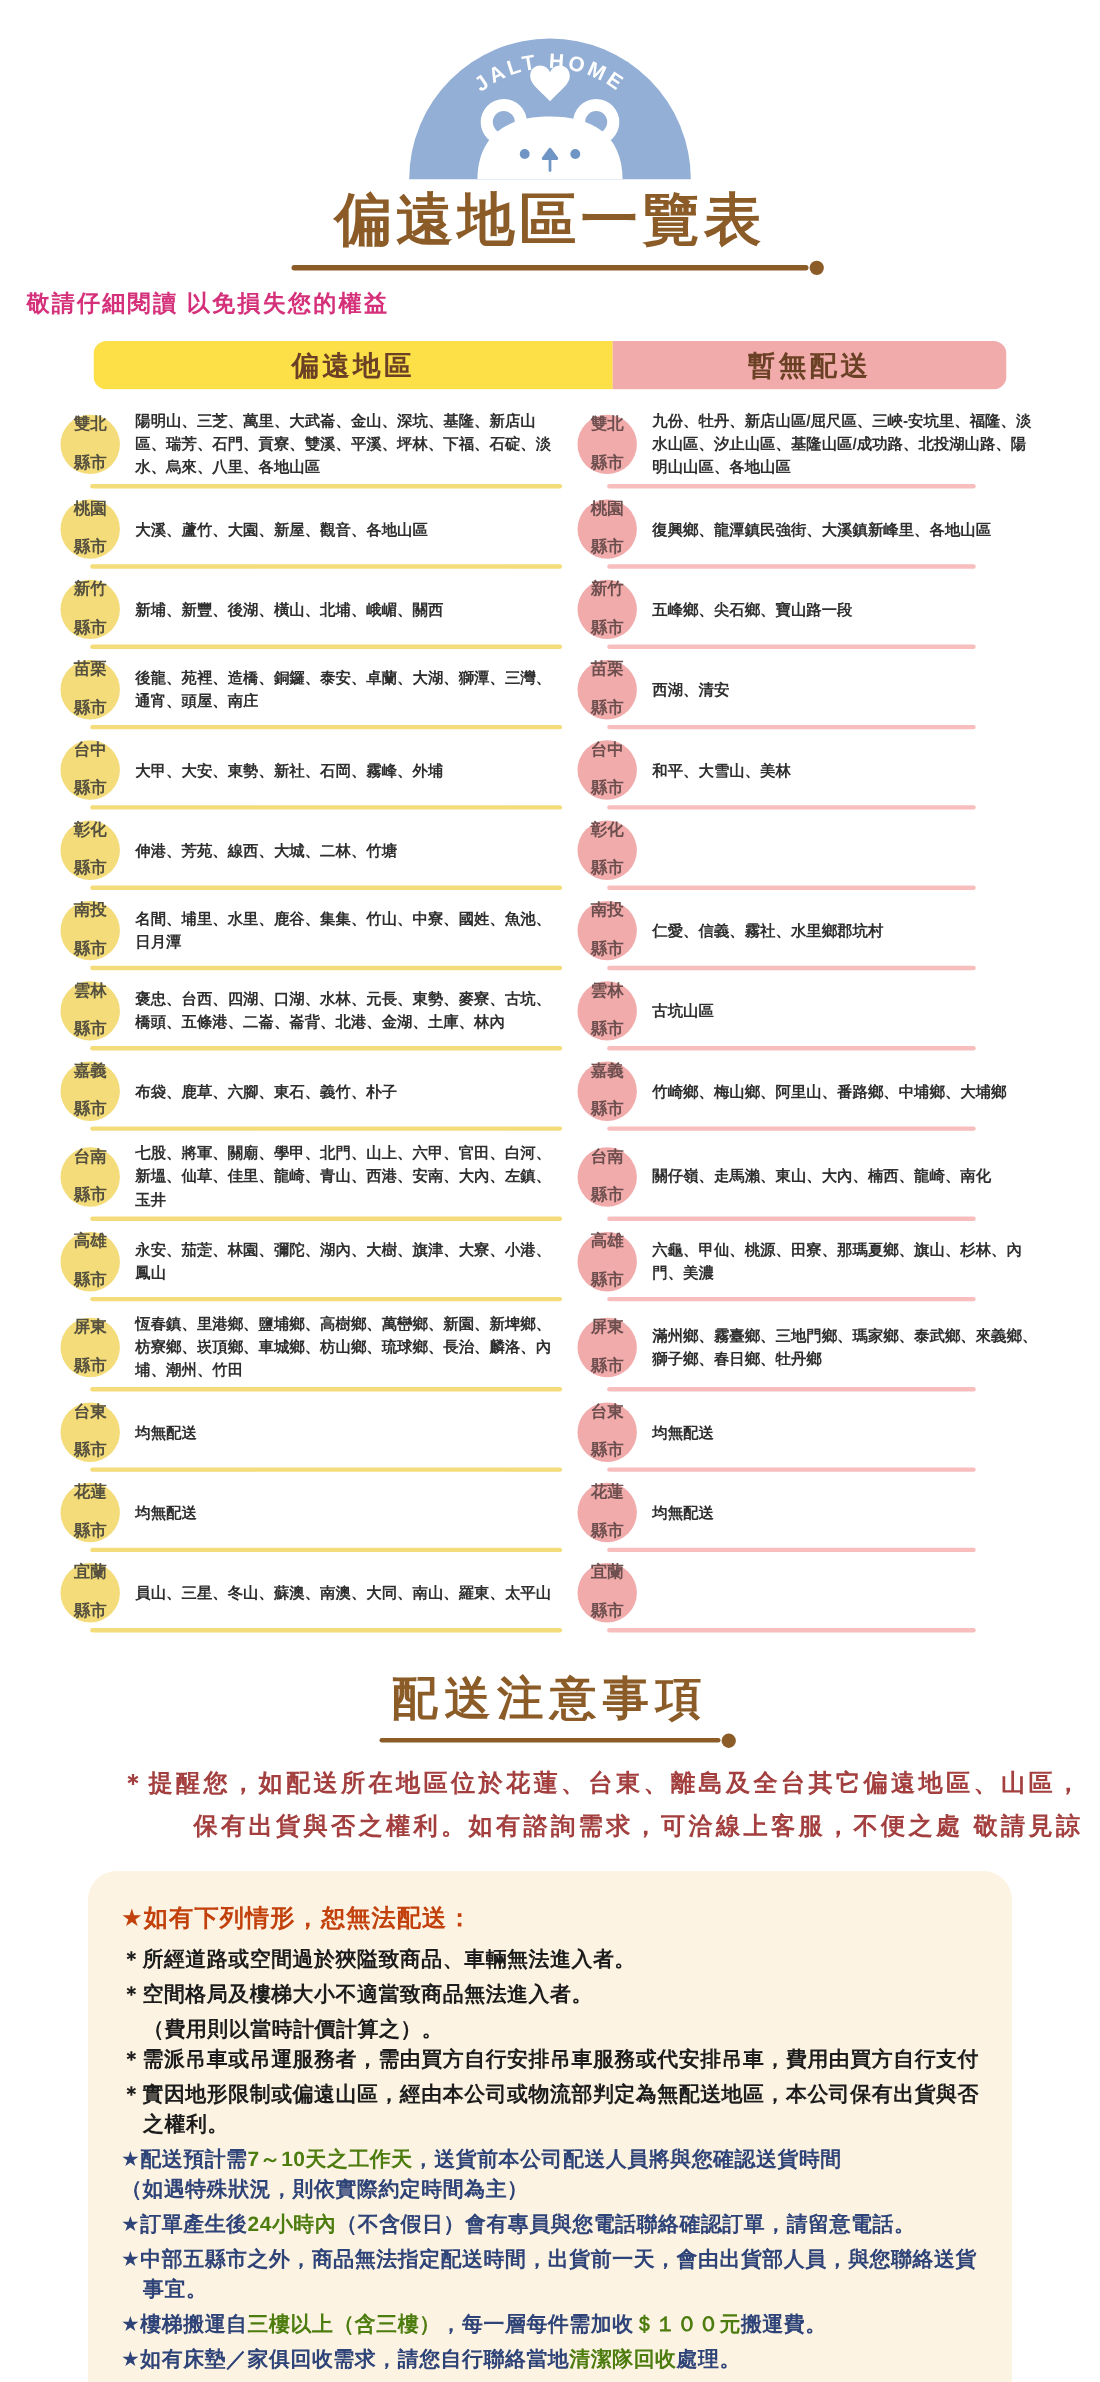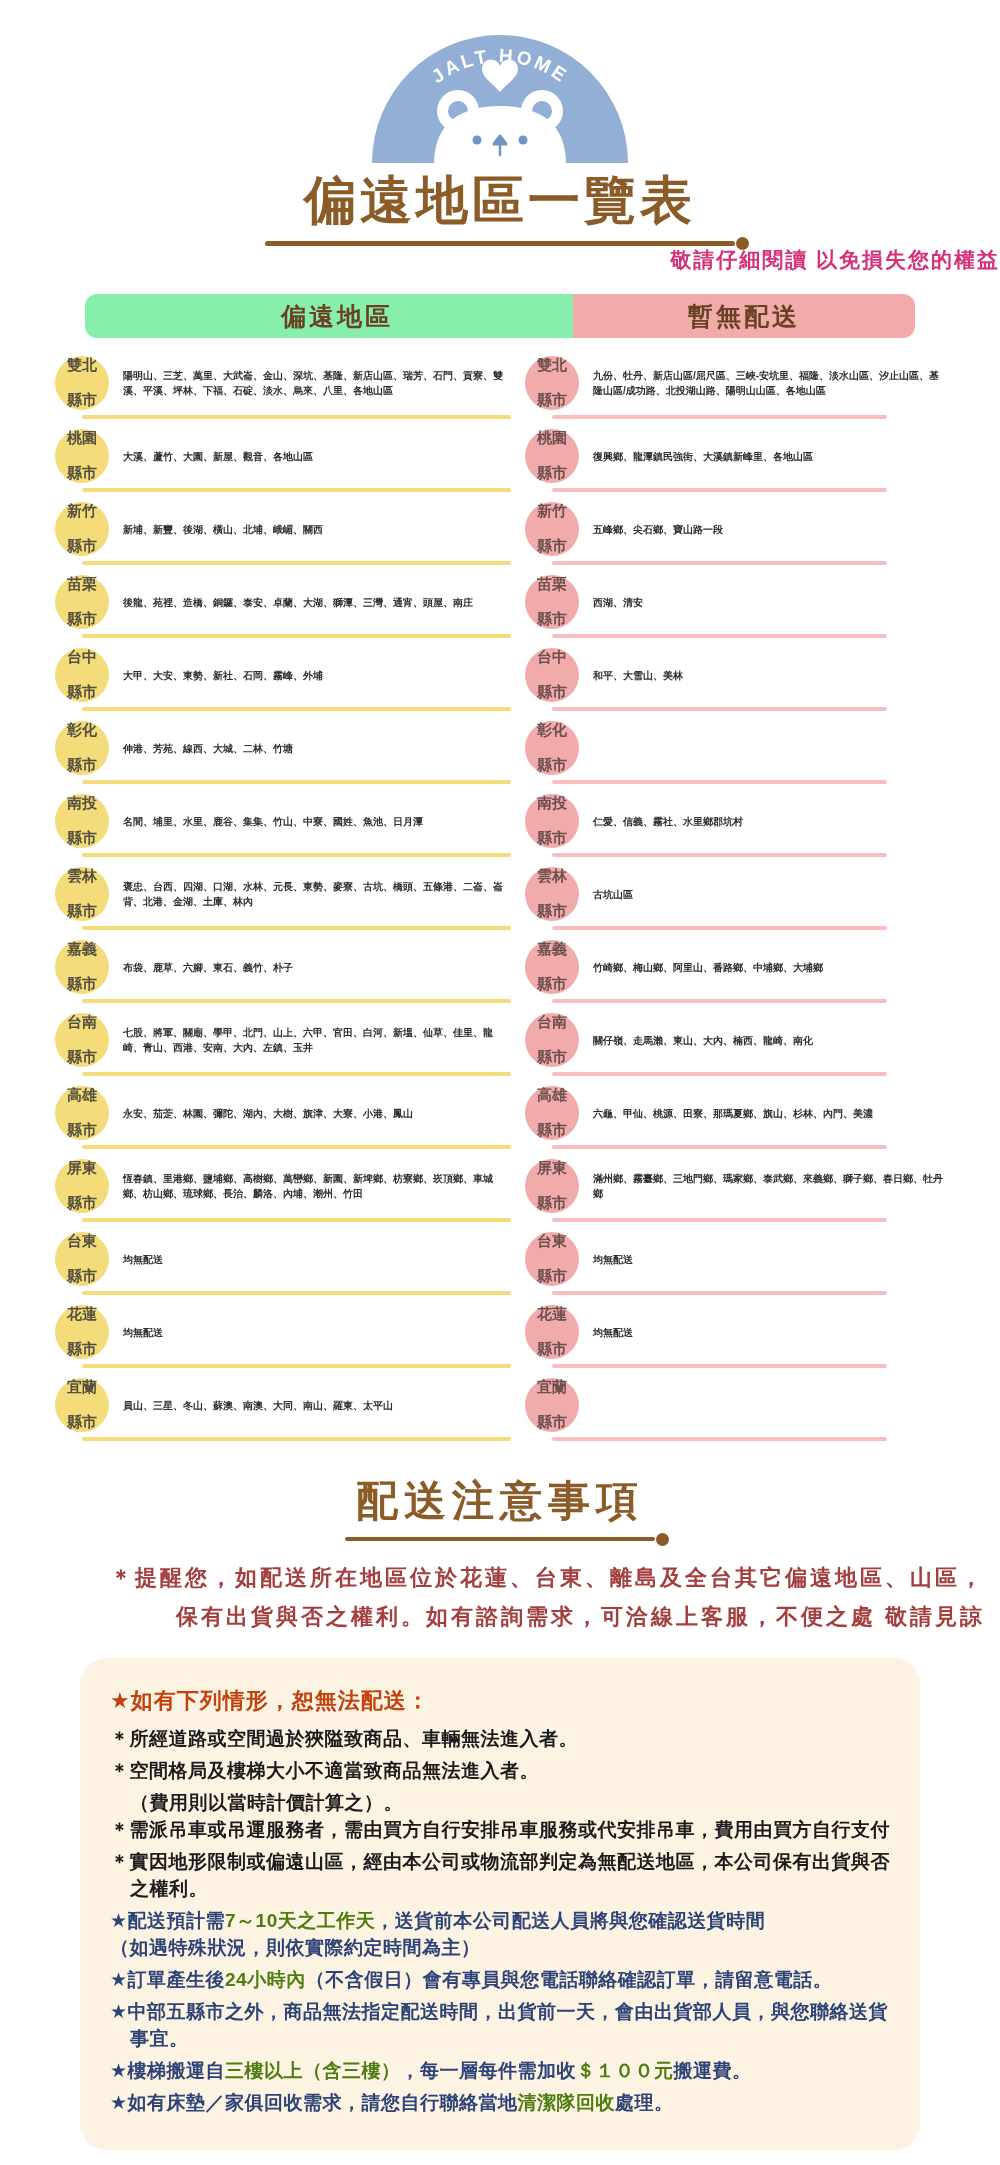--- a/index.html
+++ b/index.html
@@ -5,37 +5,37 @@
   html,body{margin:0;padding:0;background:#ffffff;}
   .page{width:1000px;margin:0 auto;font-family:"Liberation Sans","DejaVu Sans",sans-serif;background:#fff;}
   
   .logo-wrap{padding-top:12px;text-align:center;line-height:0;}
   
   .title{font-size:52px;color:#8c5c28;font-weight:bold;text-align:center;letter-spacing:4px;margin:8px 0 0;line-height:1.1;}
   .rule{position:relative;height:5px;background:#8c5c28;border-radius:3px;margin:12px auto 0;}
   .rule::after{content:"";position:absolute;right:-14px;top:-4px;width:13px;height:13px;border-radius:50%;background:#8c5c28;}
   .rule-title{width:470px;}
   .rule-notice{width:310px;height:4px;}
-  .subtitle{text-align:right;color:#d5307a;font-size:21px;font-weight:bold;letter-spacing:2px;}
+  .subtitle{margin-top:16px;text-align:left;color:#d5307a;font-size:21px;font-weight:bold;letter-spacing:2px;padding-left:24px;}
   
   .bar{width:830px;margin:20px auto 14px;display:flex;height:44px;border-radius:12px;overflow:hidden;}
   .bar-half{display:flex;align-items:center;justify-content:center;font-size:25px;font-weight:bold;letter-spacing:3px;color:#6b4125;}
-  .bar-left{flex:0 0 472px;background:#86efac;padding-left:16px;}
+  .bar-left{flex:0 0 472px;background:#fde047;}
   .bar-right{flex:1;background:#f2abab;}
   
   .rows{width:890px;margin:0 auto;}
   .row{display:flex;margin-bottom:6px;}
   .cell{position:relative;display:flex;align-items:center;padding:4px 0 9px;}
   .cell-left{width:470px;padding-right:14px;box-sizing:border-box;}
   .cell-right{width:420px;box-sizing:border-box;}
   .badge{width:54px;height:54px;border-radius:50%;display:flex;flex-direction:column;align-items:center;justify-content:space-between;
          font-size:15px;font-weight:bold;line-height:1.25;z-index:1;flex-shrink:0;}
   .badge-y{background:#f3dc79;color:#55503f;}
   .badge-p{background:#f2abab;color:#6e4f4f;}
-  .cell-text{margin-left:14px;font-size:10px;line-height:1.5;color:#2f2f2f;font-weight:bold;}
+  .cell-text{margin-left:14px;font-size:14px;line-height:1.5;color:#2f2f2f;font-weight:bold;}
   .cell-bar{position:absolute;bottom:0;height:4px;border-radius:2px;z-index:0;}
   .cell-left .cell-bar{left:27px;right:14px;background:#f3dc79;}
   .cell-right .cell-bar{left:27px;right:58px;background:#f8bdbd;}
   
   .notice-title{font-size:42px;color:#8c5c28;font-weight:bold;text-align:center;letter-spacing:6px;margin-top:36px;line-height:1.15;}
   .warning{margin:18px auto 0;width:970px;text-align:right;color:#a33f3e;font-weight:bold;font-size:22px;line-height:1.75;letter-spacing:3px;}
   .box{width:840px;margin:22px auto 30px;background:#fdf3e3;border-radius:26px;padding:28px 30px;box-sizing:border-box;}
   .box-head{color:#c2410c;font-size:22px;font-weight:bold;margin-bottom:10px;letter-spacing:1px;}
   .note{margin-bottom:5px;font-size:19px;line-height:1.42;font-weight:bold;letter-spacing:0.5px;}
   .note.plain{color:#1c1c1c;}

